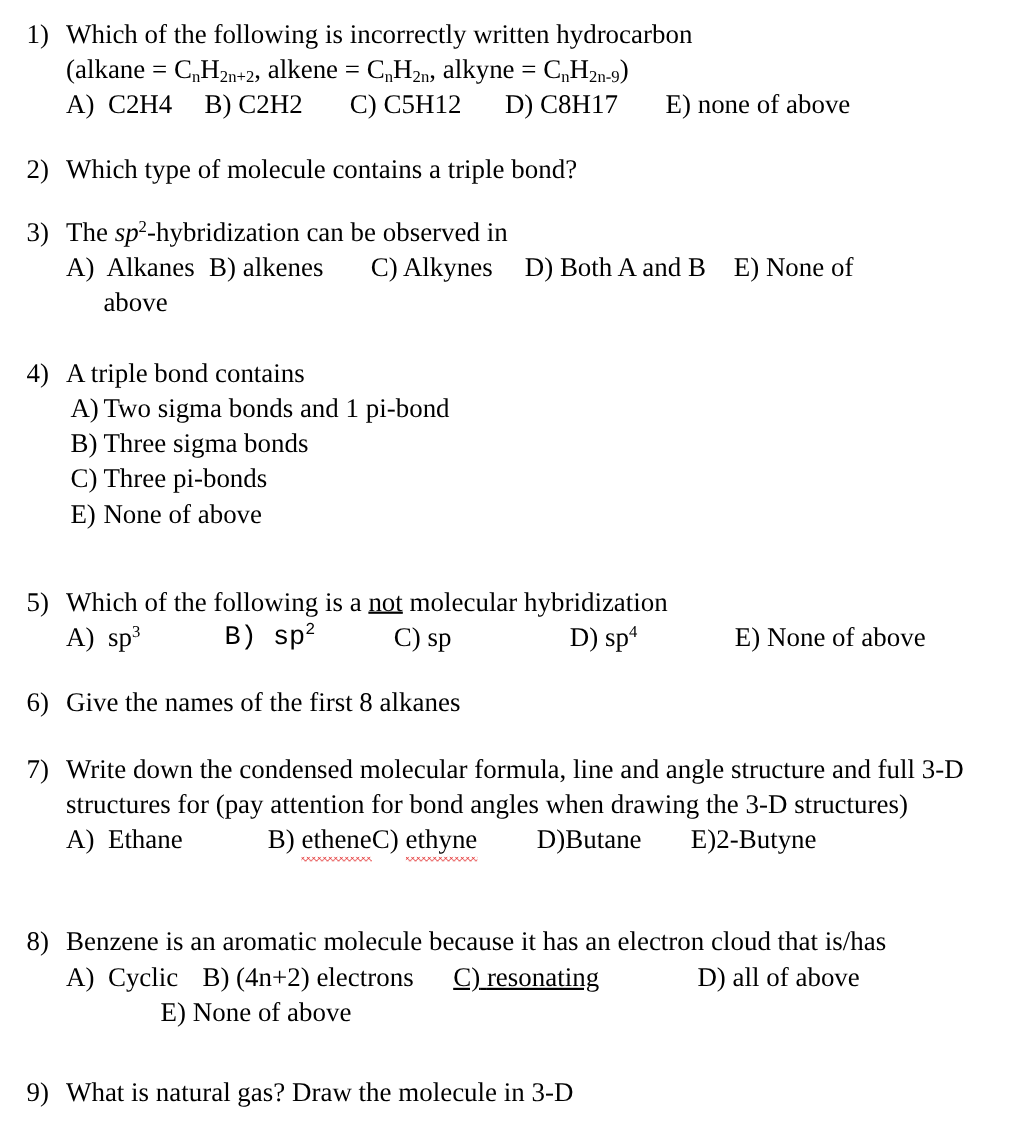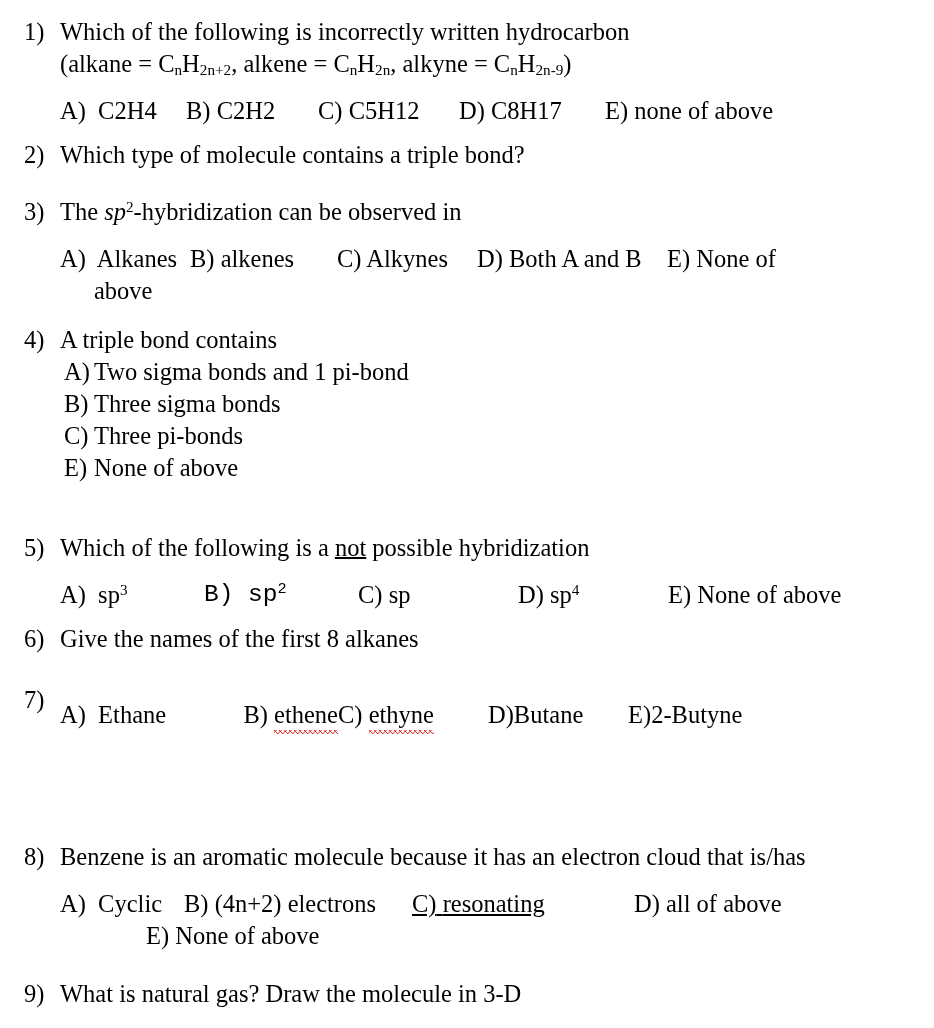--- a/index.html
+++ b/index.html
@@ -52,21 +52,20 @@
 
   
   .opts {
     display: block;
     white-space: nowrap;
   }
   .opt {
     display: inline-block;
     white-space: nowrap;
     vertical-align: top;
-    margin-top: 15px;
   }
   .opt-label { display: inline; }
   .opt-text  { display: inline; }
 
   
   .opts-stack .opt {
     display: block;
     margin: 0;
   }
   .opts-stack .opt-label {
@@ -169,21 +168,21 @@
         <span class="opt"><span class="opt-label">B)</span><span class="opt-text">Three sigma bonds</span></span>
         <span class="opt"><span class="opt-label">C)</span><span class="opt-text">Three pi-bonds</span></span>
         <span class="opt"><span class="opt-label">E)</span><span class="opt-text">None of above</span></span>
       </span>
     </span>
   </div>
 
   <div class="q" style="top:532px;">
     <span class="q-num">5)</span>
     <span class="q-body">
-      <span class="q-stem"><span>Which of the following is a </span><span class="uline">not</span><span> possible hybridization</span></span>
+      <span class="q-stem"><span>Which of the following is a </span><span class="uline">not</span><span> molecular hybridization</span></span>
 
       <span class="opts">
         <span class="opt" style="width:144px;"><span class="opt-label">A)</span>&nbsp;
           <span class="opt-text">sp</span><sup>3</sup></span><span class="opt" style="width:154px;font-family:Liberation Mono, monospace;"><span class="opt-label">B)</span>
           <span class="opt-text">sp</span><sup>2</sup></span><span class="opt" style="width:160px;"><span class="opt-label">C)</span>
           <span class="opt-text">sp</span><sup></sup></span><span class="opt" style="width:150px;"><span class="opt-label">D)</span>
           <span class="opt-text">sp</span><sup>4</sup></span><span class="opt"><span class="opt-label">E)</span>
           <span class="opt-text">None of above</span><sup></sup></span>
       </span>
     </span>
@@ -192,20 +191,21 @@
   <div class="q" style="top:623px;">
     <span class="q-num">6)</span>
     <span class="q-body">
       <span class="q-stem">Give the names of the first 8 alkanes</span>
     </span>
   </div>
 
   <div class="q" style="top:684px; width:906px;">
     <span class="q-num">7)</span>
     <span class="q-body">
+      <span class="q-stem">Write down the condensed molecular formula, line and angle structure and full 3-D structures for (pay attention for bond angles when drawing the 3-D structures)</span>
 
       <span class="opts">
         <span class="opt" style="width:130px;"><span class="opt-label">A)</span>&nbsp;
           <span class="opt-text">Ethane</span></span><span class="opt" style="width:148px;text-align:right;"><span class="opt-label">B)</span>
           <span class="opt-text misspell">ethene</span></span><span class="opt" style="width:150px;"><span class="opt-label">C)</span>
           <span class="opt-text misspell">ethyne</span></span><span class="opt" style="width:140px;"><span class="opt-label">D)</span><span class="opt-text">Butane</span></span><span class="opt"><span class="opt-label">E)</span><span class="opt-text">2-Butyne</span></span>
       </span>
     </span>
   </div>
 

